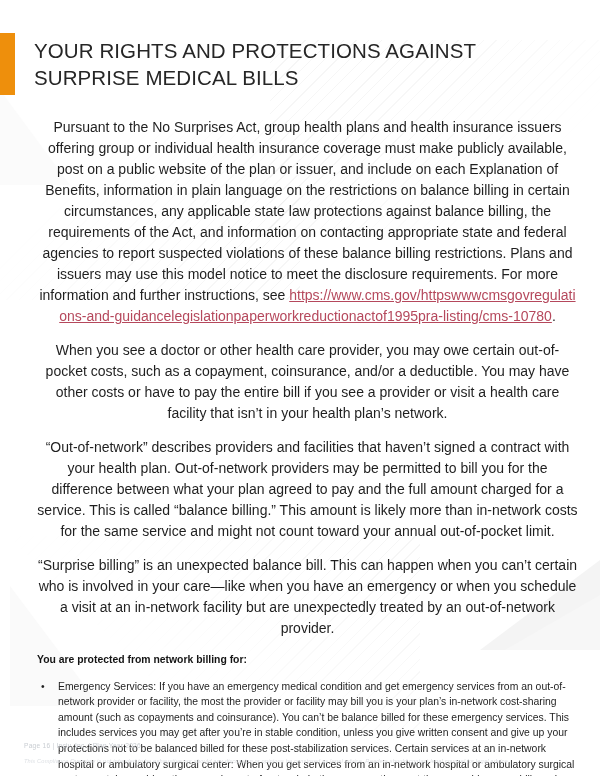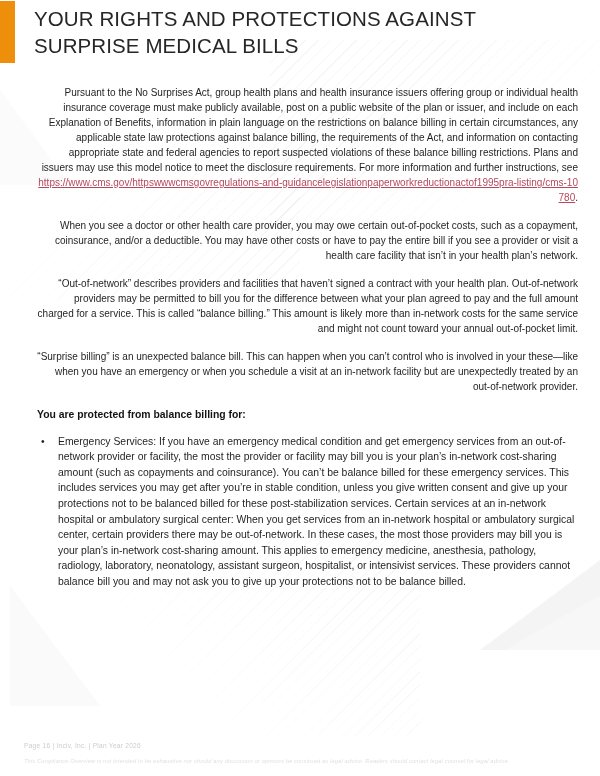--- a/index.html
+++ b/index.html
@@ -87,21 +87,22 @@
     border-right: 70px solid transparent;
     border-bottom: 95px solid #fbfbfb;
   }
 
   
   #page-header {
     position: relative;
     z-index: 2;
     display: flex;
     align-items: flex-start;
-    padding-top: 1px;
+    padding-top: 13px;
+    margin-top: 20px;
   }
   #header-accent-bar {
     width: 15px;
     height: 62px;
     background: #ee8f0c;
     flex: 0 0 auto;
   }
   #page-title {
     margin: 0;
     padding: 4px 40px 0 19px;
@@ -114,24 +115,24 @@
 
   
   #doc-body {
     position: relative;
     z-index: 2;
     padding: 0 22px 0 37px;
     margin-top: 22px;
   }
   .para {
     margin: 0 0 13px 0;
-    font-size: 10px;
+    font-size: 14px;
     line-height: 1.5;
     color: #1f1f1f;
-    text-align: right;
+    text-align: center;
   }
   .heading-bold {
     margin: 0 0 11px 0;
     font-size: 10.4px;
     line-height: 1.5;
     font-weight: bold;
     color: #141414;
   }
   .doc-link {
     color: #b5485c;
@@ -203,23 +204,23 @@
 <main id="doc-body">
 
   <p class="para"><span>Pursuant to the No Surprises Act, group health plans and health insurance issuers offering group or individual health insurance coverage must make publicly available, post on a public website of the plan or issuer, and include on each Explanation of Benefits, information in plain language on the restrictions on balance billing in certain circumstances, any applicable state law protections against balance billing, the requirements of the Act, and information on contacting appropriate state and federal agencies to report suspected violations of these balance billing restrictions. Plans and issuers may use this model notice to meet the disclosure requirements. For more information and further instructions, see </span><a class="doc-link" href="#">https://www.cms.gov/httpswwwcmsgovregulations-and-guidancelegislationpaperworkreductionactof1995pra-listing/cms-10780</a><span>.</span></p>
 
 
 
   <p class="para">When you see a doctor or other health care provider, you may owe certain out-of-pocket costs, such as a copayment, coinsurance, and/or a deductible. You may have other costs or have to pay the entire bill if you see a provider or visit a health care facility that isn’t in your health plan’s network.</p>
 
   <p class="para">“Out-of-network” describes providers and facilities that haven’t signed a contract with your health plan. Out-of-network providers may be permitted to bill you for the difference between what your plan agreed to pay and the full amount charged for a service. This is called “balance billing.” This amount is likely more than in-network costs for the same service and might not count toward your annual out-of-pocket limit.</p>
 
-  <p class="para">“Surprise billing” is an unexpected balance bill. This can happen when you can’t control who is involved in your these—like when you have an emergency or when you schedule a visit at an in-network facility but are unexpectedly treated by an out-of-network provider.</p>
-
-  <p class="heading-bold">You are protected from balance billing for:</p>
+  <p class="para">“Surprise billing” is an unexpected balance bill. This can happen when you can’t certain who is involved in your care—like when you have an emergency or when you schedule a visit at an in-network facility but are unexpectedly treated by an out-of-network provider.</p>
+
+  <p class="heading-bold">You are protected from network billing for:</p>
 
   <ul id="bullet-list">
     <li class="bullet-item">
       <span class="bullet-marker">•</span>
       <span>Emergency Services: If you have an emergency medical condition and get emergency services from an out-of-network provider or facility, the most the provider or facility may bill you is your plan’s in-network cost-sharing amount (such as copayments and coinsurance). You can’t be balance billed for these emergency services. This includes services you may get after you’re in stable condition, unless you give written consent and give up your protections not to be balanced billed for these post-stabilization services. Certain services at an in-network hospital or ambulatory surgical center: When you get services from an in-network hospital or ambulatory surgical center, certain providers there may be out-of-network. In these cases, the most those providers may bill you is your plan’s in-network cost-sharing amount. This applies to emergency medicine, anesthesia, pathology, radiology, laboratory, neonatology, assistant surgeon, hospitalist, or intensivist services.  These providers cannot balance bill you and may not ask you to give up your protections not to be balance billed.</span>
     </li>
   </ul>
 
 </main>
 

